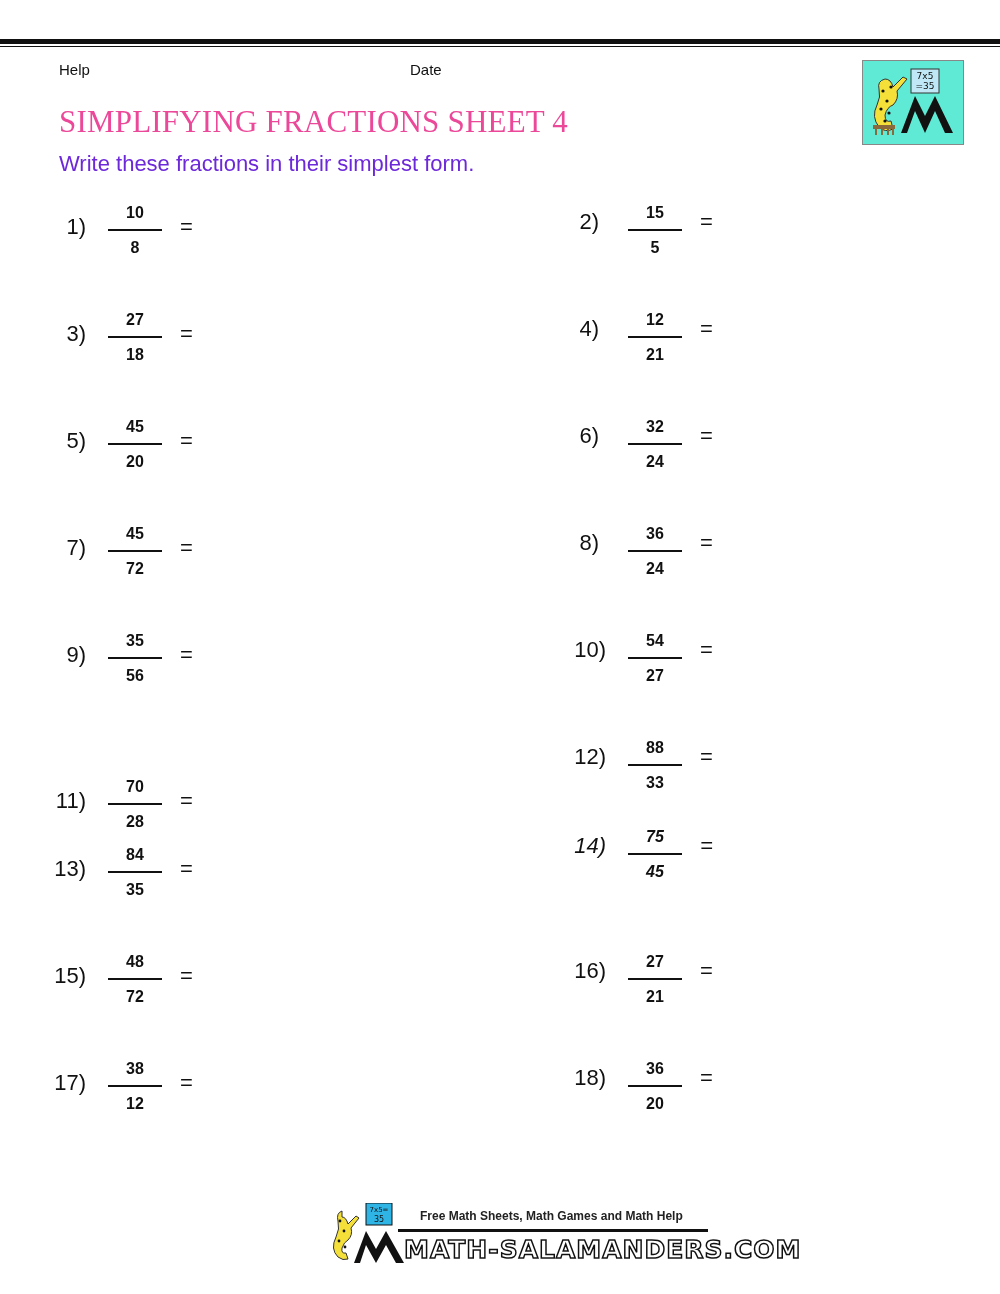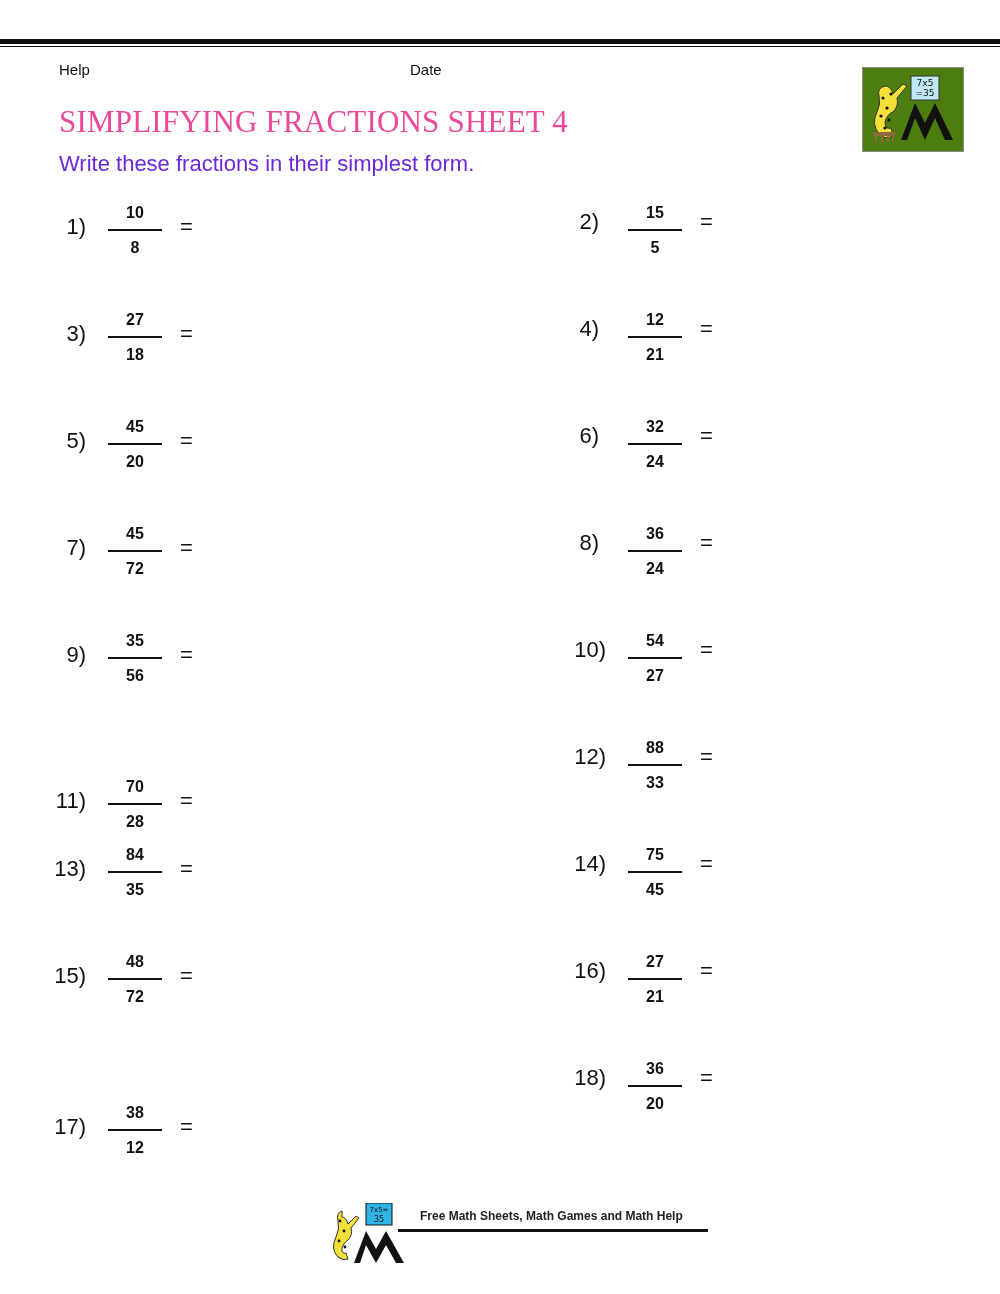--- a/index.html
+++ b/index.html
@@ -4,21 +4,21 @@
 <style>
   html, body { margin: 0; padding: 0; background: #ffffff; }
   body { width: 1000px; height: 1294px; position: relative; overflow: hidden;
          font-family: "Liberation Sans", "DejaVu Sans", sans-serif; color: #111; }
   .rule-thick { position: absolute; left: 0; top: 39px; width: 1000px; height: 5px; background: #111; }
   .rule-thin { position: absolute; left: 0; top: 46px; width: 1000px; height: 1px; background: #111; }
   .label { position: absolute; top: 61px; font-size: 15px; color: #111; }
   .title { position: absolute; left: 59px; top: 104px; font-family: "Liberation Serif", "DejaVu Serif", serif;
            font-size: 31px; color: #ec4899; letter-spacing: 0.2px; white-space: nowrap; }
   .instructions { position: absolute; left: 59px; top: 151px; font-size: 22px; color: #6d28d9; white-space: nowrap; }
-  .logo-box { position: absolute; left: 862px; top: 67px; width: 100px; height: 83px; border: 1px solid #888; background: #4d7c0f; }
+  .logo-box { position: absolute; left: 862px; top: 60px; width: 100px; height: 83px; border: 1px solid #888; background: #5eead4; }
   .problem { position: absolute; width: 300px; height: 80px; }
   .pnum { position: absolute; font-size: 22px; top: 15px; width: 44px; text-align: right; }
   .frac { position: absolute; left: 66px; top: 0; width: 54px; text-align: center; font-weight: bold; font-size: 16px; }
   .frac .num { display: block; height: 28px; line-height: 28px; }
   .frac .bar { display: block; height: 2px; background: #111; margin: 2px 0 3px 0; }
   .frac .den { display: block; height: 28px; line-height: 28px; }
   .eq { position: absolute; left: 138px; top: 15px; font-size: 22px; }
   .footer { position: absolute; left: 328px; top: 1203px; width: 380px; height: 64px; text-align: right; }
   .footer-tag { position: absolute; left: 92px; top: 6px; font-size: 12px; font-weight: bold; color: #222; white-space: nowrap; }
   .footer-line { position: absolute; left: 70px; top: 26px; width: 310px; height: 3px; background: #111; }
@@ -123,21 +123,21 @@
 </div>
 <div class="problem" style="left:42px; top:948px;">
   <span class="pnum" style="left:0;">15)</span>
   <span class="frac">
       <span class="num">48</span>
       <span class="bar"></span>
       <span class="den">72</span>
     </span>
   <span class="eq">=</span>
 </div>
-<div class="problem" style="left:42px; top:1099px;">
+<div class="problem" style="left:42px; top:1055px;">
   <span class="pnum" style="left:0;">17)</span>
   <span class="frac">
       <span class="num">38</span>
       <span class="bar"></span>
       <span class="den">12</span>
     </span>
   <span class="eq">=</span>
 </div>
 
 <div class="problem" style="left:562px; top:199px;">
@@ -187,21 +187,21 @@
 </div>
 <div class="problem" style="left:562px; top:734px;">
   <span class="pnum" style="left:0; top:10px;">12)</span>
   <span class="frac">
       <span class="num">88</span>
       <span class="bar"></span>
       <span class="den">33</span>
     </span>
   <span class="eq" style="top:10px;">=</span>
 </div>
-<div class="problem" style="left:562px; top:841px;">
+<div class="problem" style="left:562px; top:823px;font-style:italic;">
   <span class="pnum" style="left:0; top:10px;">14)</span>
   <span class="frac">
       <span class="num">75</span>
       <span class="bar"></span>
       <span class="den">45</span>
     </span>
   <span class="eq" style="top:10px;">=</span>
 </div>
 <div class="problem" style="left:562px; top:948px;">
   <span class="pnum" style="left:0; top:10px;">16)</span>
@@ -229,13 +229,14 @@
     <text x="51" y="19" font-size="8" text-anchor="middle" font-family="DejaVu Sans, sans-serif" fill="#111">35</text>
     <polygon points="26,60 38,28 48,46 58,28 76,60 68,60 58,42 48,60 38,42 32,60" fill="#111"></polygon>
     <path d="M14,8 q-6,2 -4,10 q2,8 -2,16 q-6,12 2,20 q5,4 10,2 l-2,-6 q-5,1 -4,-5 q2,-6 6,-8 q5,-5 3,-12 l8,-10 l-3,-2 l-8,8 q-2,-7 -6,-7z" fill="#f5e03a" stroke="#333" stroke-width="1"></path>
     <circle cx="12" cy="18" r="1.4" fill="#111"></circle>
       <circle cx="16" cy="28" r="1.4" fill="#111"></circle>
     <circle cx="11" cy="38" r="1.4" fill="#111"></circle>
       <circle cx="17" cy="44" r="1.4" fill="#111"></circle>
   </svg>
   <div class="footer-tag">Free Math Sheets, Math Games and Math Help</div>
   <div class="footer-line"></div>
+  <div class="footer-site">MATH-SALAMANDERS.COM</div>
 </div>
 
 </body></html>

